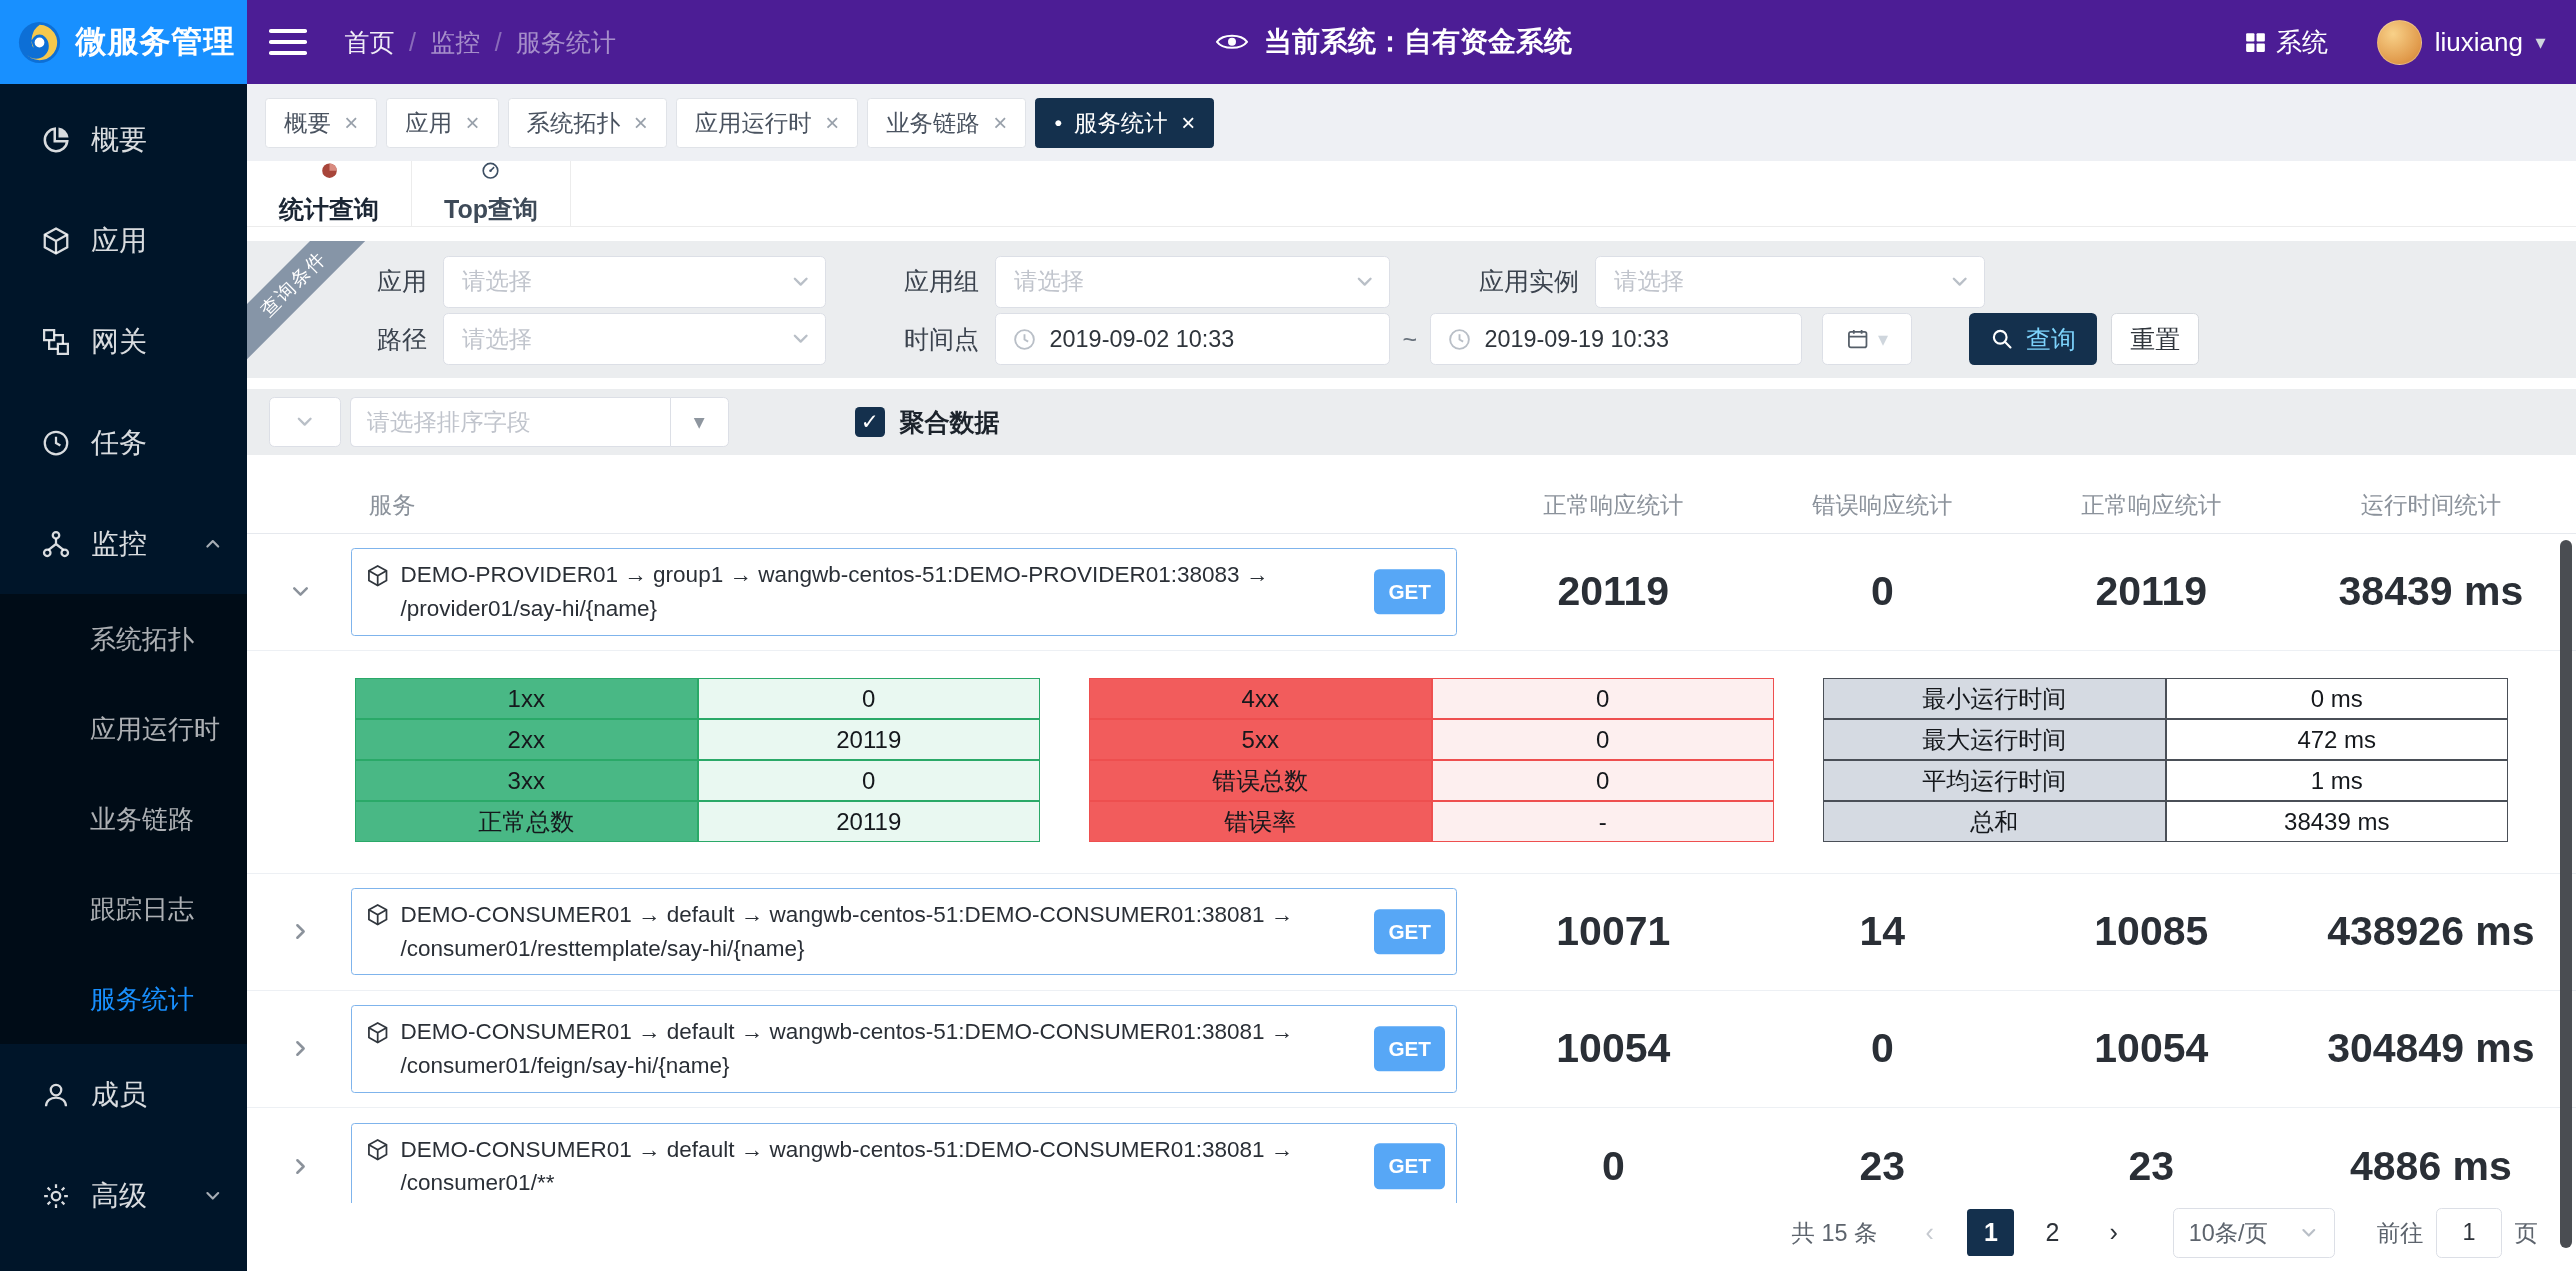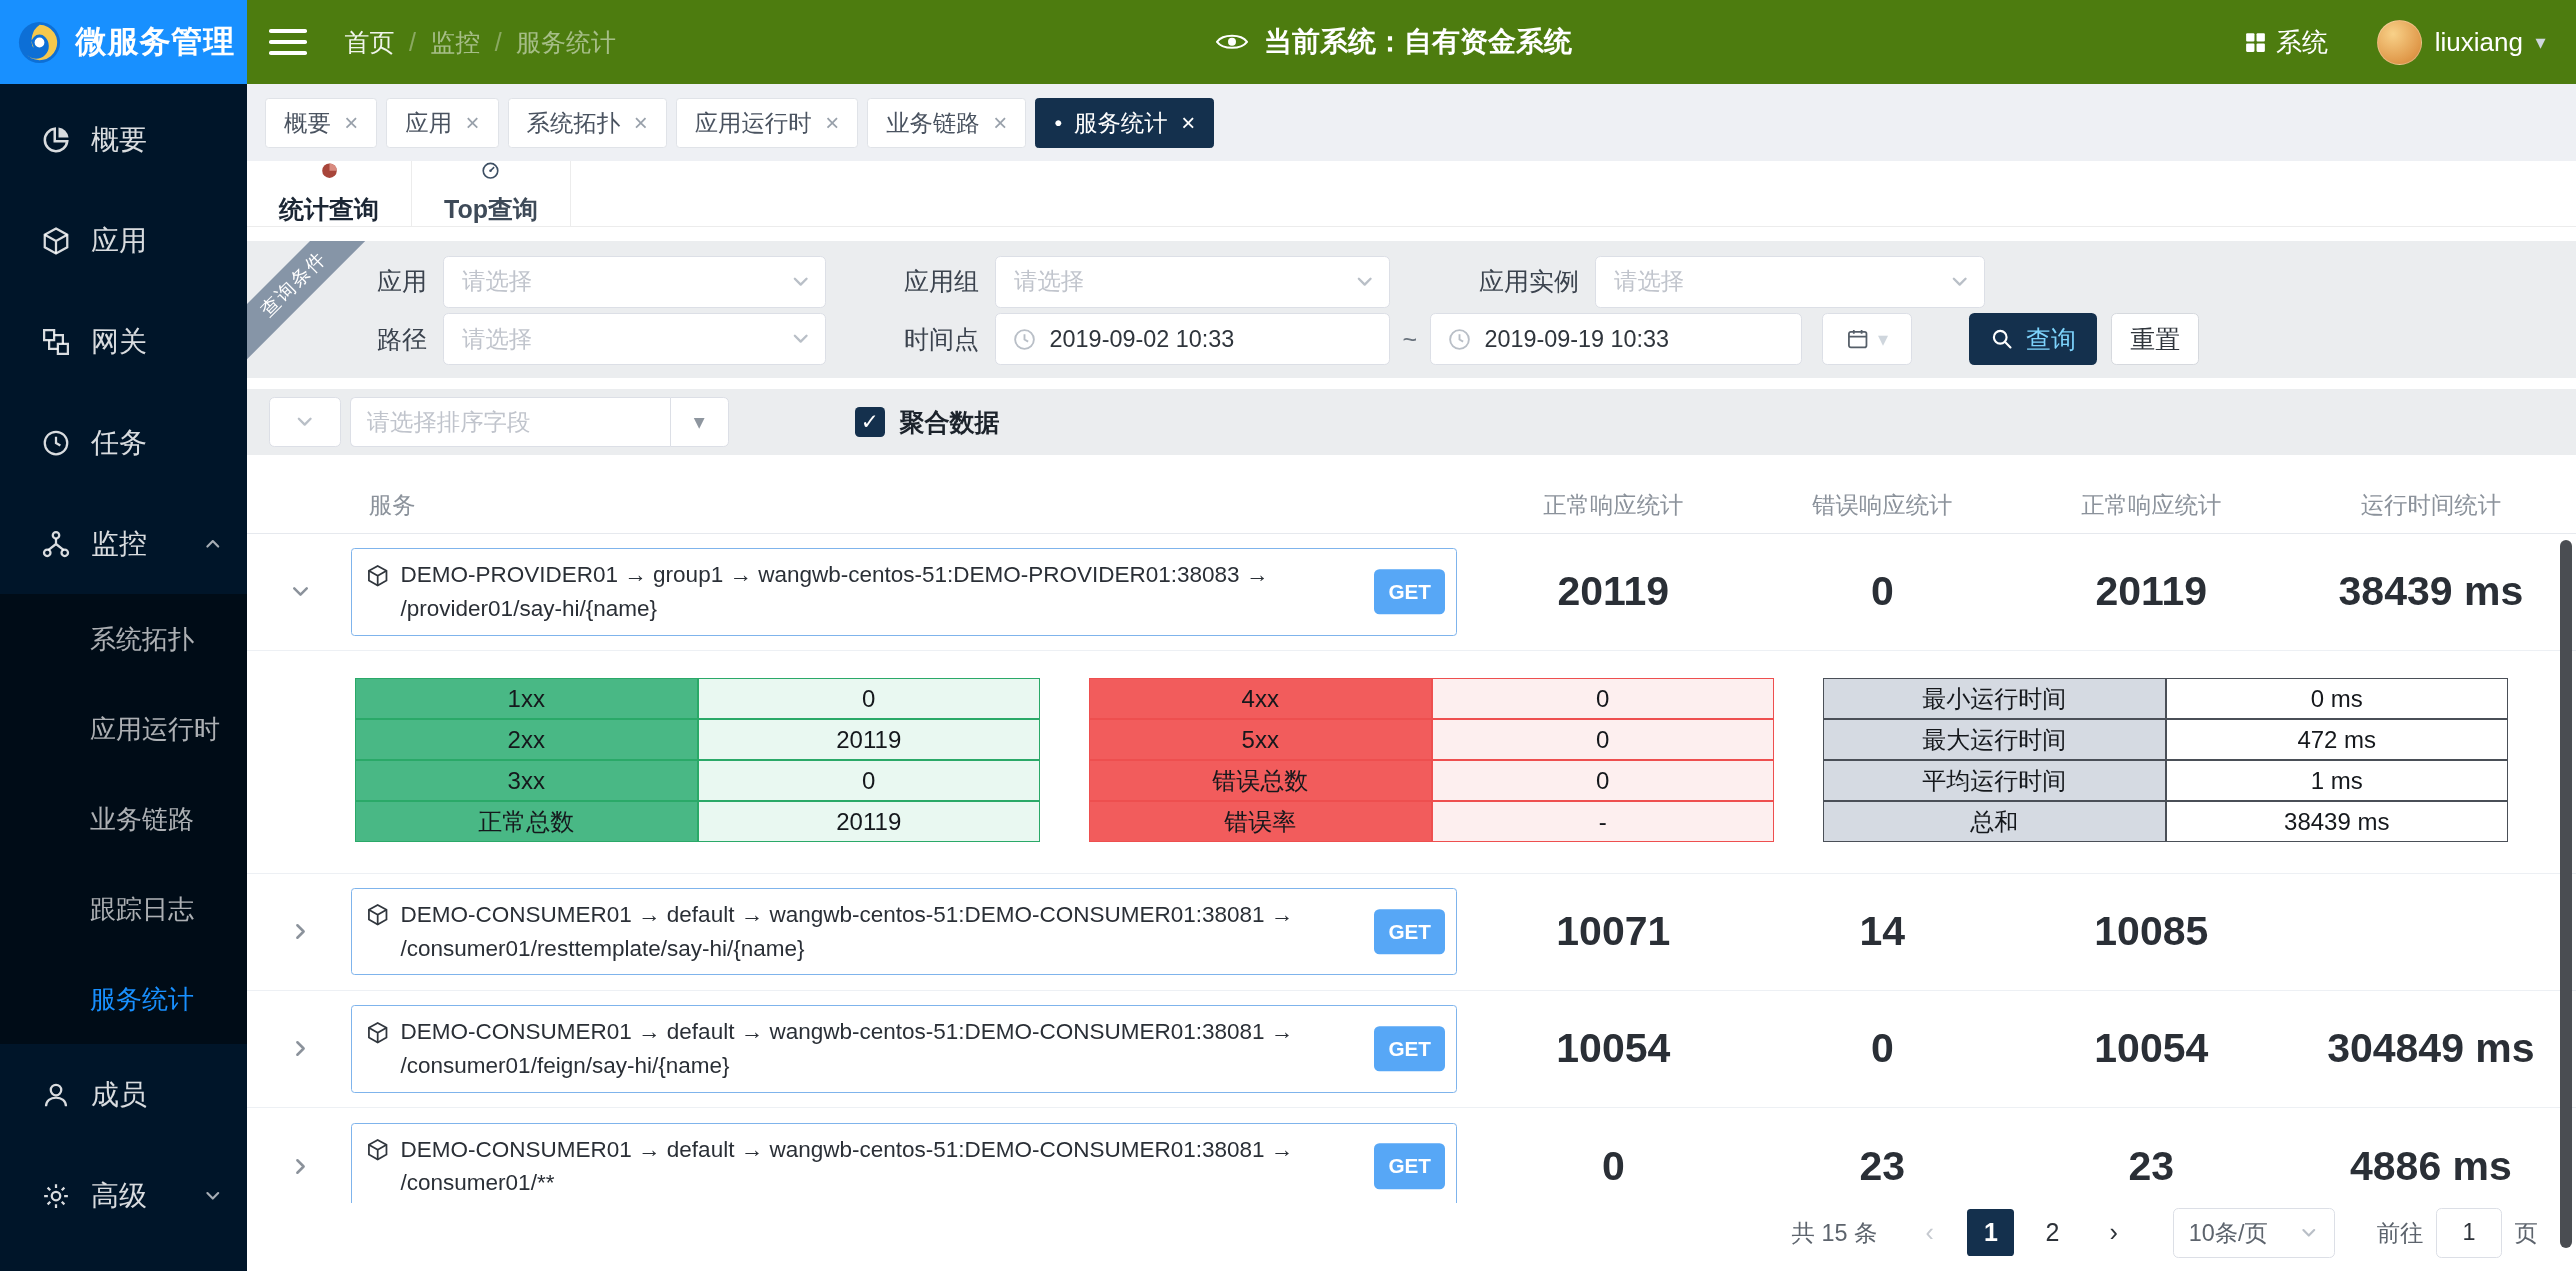--- a/index.html
+++ b/index.html
@@ -1,21 +1,21 @@
 <!DOCTYPE html>
 <html style="font-size:14.4px"><head>
 <meta charset="utf-8">
 <style>
   * { margin:0; padding:0; box-sizing:border-box; }
   html,body { width:2576px; height:1272px; overflow:hidden; }
   body { font-family:"Liberation Sans","DejaVu Sans",sans-serif; background:#fff; color:#2a2f36; }
   svg { display:block; }
 
   
-  .topbar { height:84px; background:#4d7c0f; display:flex; align-items:center; position:relative; color:#fff; }
+  .topbar { height:84px; background:#4c1d95; display:flex; align-items:center; position:relative; color:#fff; }
   .logo { width:247px; height:100%; background:#1890ff; display:flex; align-items:center; padding-left:16px; gap:12.6px; flex-shrink:0; }
   .logo-title { font-size:31px; font-weight:700; color:#fff; letter-spacing:0.9px; }
   .hamburger { margin-left:21.6px; width:38px; display:flex; flex-direction:column; gap:7.2px; cursor:pointer; }
   .hamburger span { height:4px; background:#fff; border-radius:1.8px; }
   .breadcrumb { margin-left:38px; display:flex; align-items:center; gap:14.4px; font-size:25px; }
   .bc-home { color:rgba(255,255,255,0.92); }
   .bc-sep { color:rgba(255,255,255,0.35); }
   .bc-item { color:rgba(255,255,255,0.5); }
   .topbar-center { position:absolute; left:calc(50% + 106px); transform:translateX(-50%); display:flex; align-items:center; gap:16px; font-size:28px; font-weight:700; }
   .topbar-right { margin-left:auto; display:flex; align-items:center; gap:49px; padding-right:30.5px; }
@@ -476,20 +476,21 @@
                   <path d="M12 2 21 7v10l-9 5-9-5V7z"></path>
                   <path d="M3 7l9 5 9-5M12 12v10"></path>
                 </svg>
               <span>DEMO-CONSUMER01 → default → wangwb-centos-51:DEMO-CONSUMER01:38081 → /consumer01/resttemplate/say-hi/{name}</span>
               <span class="get-badge">GET</span>
             </div>
           </div>
           <div class="metric">10071</div>
           <div class="metric">14</div>
           <div class="metric">10085</div>
+          <div class="metric">438926 ms</div>
         </div>
 
         <div class="trow grid-cols">
           <div class="expander">
             <svg viewBox="0 0 24 24" fill="none" stroke="currentColor" stroke-width="2.4" stroke-linecap="round" stroke-linejoin="round">
                 <path d="M9 6l6 6-6 6"></path>
               </svg>
           </div>
           <div>
             <div class="service-box">

